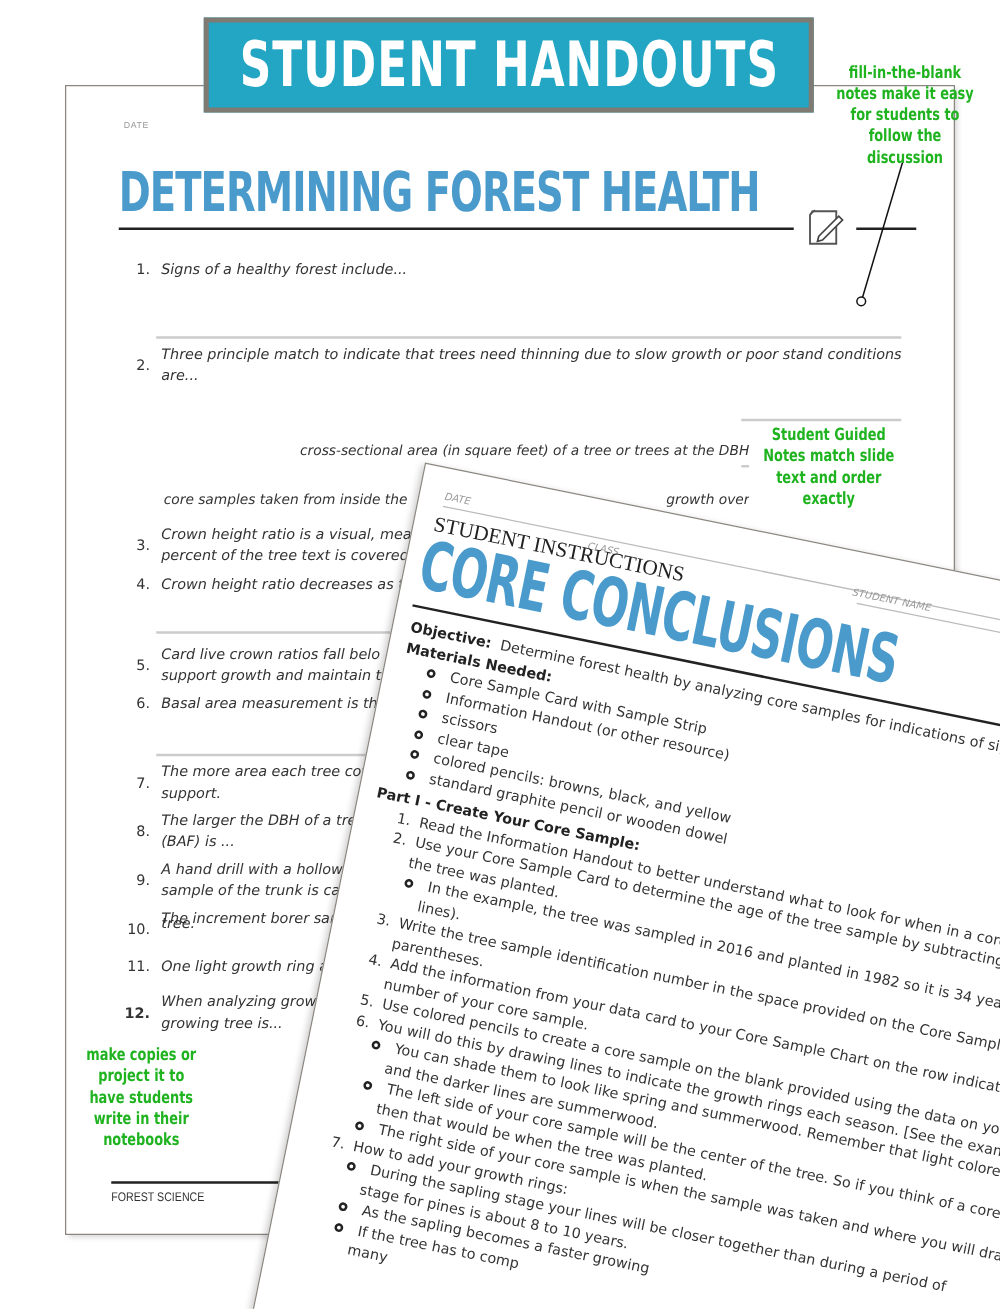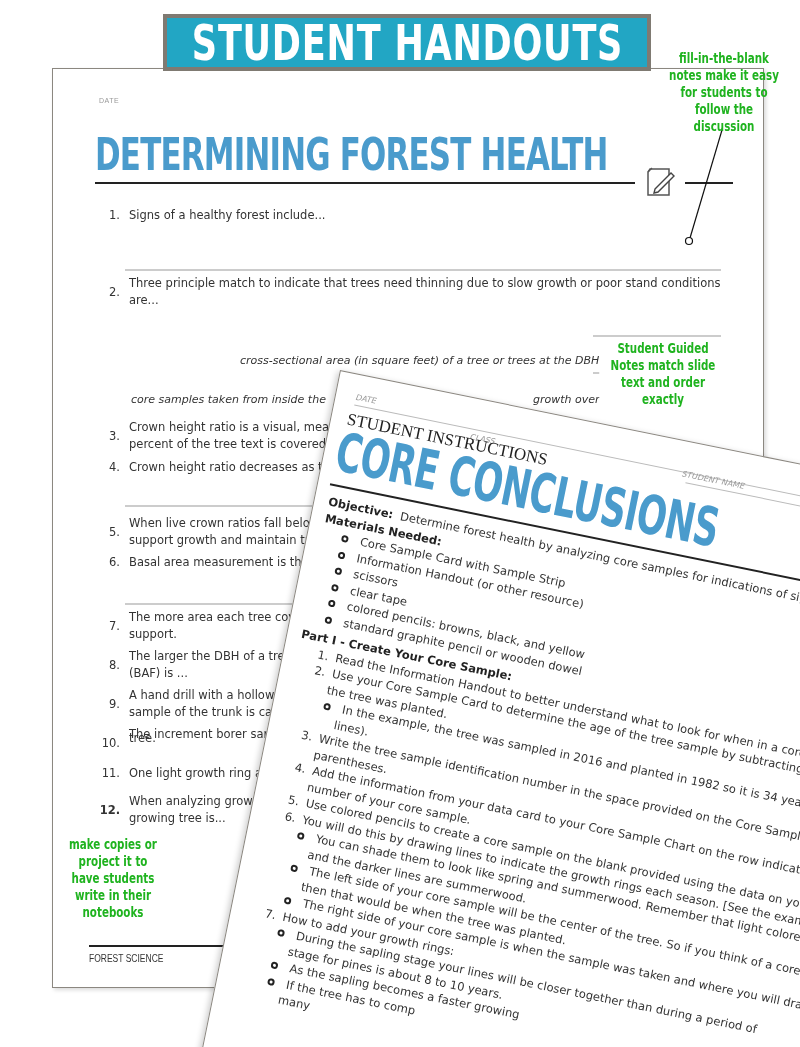--- a/index.html
+++ b/index.html
@@ -9,29 +9,29 @@
   .sheet-back { position:absolute; left:52px; top:68px; width:710px; height:918px; background:#fff; border:1.5px solid #8b8780; box-shadow:2px 2px 4px rgba(0,0,0,0.15); }
   .sb-date { position:absolute; left:46px; top:28px; font-size:7px; color:#999; letter-spacing:0.5px; font-family:"Liberation Sans Narrow","Liberation Sans",sans-serif; }
   .sb-subtitle { position:absolute; left:44px; top:46px; font-family:"Liberation Serif", serif; font-size:17px; color:#222; letter-spacing:0.2px; }
   .sb-title { position:absolute; left:42px; top:60px; font-family:"DejaVu Sans Condensed","DejaVu Sans",sans-serif; font-weight:bold; font-size:44px; color:#4a9bcc; letter-spacing:-1px; transform:scaleX(0.78); transform-origin:left top; white-space:nowrap; }
   .sb-rule { position:absolute; left:42px; top:113px; width:540px; height:2px; background:#222; }
   .sb-rule2 { position:absolute; left:632px; top:113px; width:48px; height:2px; background:#222; }
   .sb-icon { position:absolute; left:590px; top:96px; width:36px; height:36px; }
 
   .q { position:absolute; left:0; font-size:11.5px; color:#333; line-height:17px; }
   .q .num { position:absolute; width:30px; text-align:right; left:37px; }
-  .q .txt { position:absolute; left:76px; white-space:nowrap; }
+  .q .txt { position:absolute; left:76px; white-space:nowrap;font-style:italic; }
   .ital { position:absolute; font-style:italic; font-size:11px; color:#333; white-space:nowrap; }
   .hline { position:absolute; height:1.5px; background:#ccc; }
 
   .sb-footer-rule { position:absolute; left:36px; top:876px; width:200px; height:2px; background:#222; }
   .sb-footer { position:absolute; left:36px; top:884px; font-size:10px; color:#333; font-family:"Liberation Sans", sans-serif; transform:scaleX(0.85); transform-origin:left top; }
 
   
-  .banner { position:absolute; left:163px; top:14px; width:488px; height:57px; background:#22a6c4; border:4px solid #7f7a72; box-sizing:border-box; display:flex; align-items:center; justify-content:center; }
+  .banner { position:absolute; left:163px; top:14px; width:488px; height:76px; background:#22a6c4; border:4px solid #7f7a72; box-sizing:border-box; display:flex; align-items:center; justify-content:center; }
   .banner span { font-family:"DejaVu Sans Condensed","DejaVu Sans",sans-serif; font-weight:bold; color:#fff; font-size:50px; letter-spacing:1px; transform:scaleX(0.78); white-space:nowrap; }
 
   
   .note { position:absolute; color:#1fb31f; font-family:"DejaVu Sans Condensed","DejaVu Sans",sans-serif; font-weight:bold; font-size:13.5px; line-height:17px; text-align:center; transform:scaleX(0.85); }
   .note-bg { background:#fff; }
 
   
   .sheet-front { position:absolute; left:340px; top:370px; width:620px; height:760px; background:#fff; border:1.5px solid #8b8780; transform-origin:0 0; transform:rotate(11.5deg); box-shadow:-2px 2px 6px rgba(0,0,0,0.2); }
   .sf-date { position:absolute; left:20px; top:18px; font-size:8px; color:#999; font-style:italic; }
   .sf-rule-a { position:absolute; left:20px; top:30px; width:560px; height:1px; background:#bbb; }
@@ -88,21 +88,21 @@
   </div>
 
   <div class="q" style="top:390px;">
     <span class="num">4.</span>
     <span class="txt">Crown height ratio decreases as t</span>
   </div>
   <div class="hline" style="left:72px; top:436px; width:596px;"></div>
 
   <div class="q" style="top:446px;">
     <span class="num" style="top:9px;">5.</span>
-    <span class="txt">When live crown ratios fall belo</span>
+    <span class="txt">Card live crown ratios fall belo</span>
     <span class="txt" style="top:17px;">support growth and maintain tr</span>
   </div>
 
   <div class="q" style="top:485px;">
     <span class="num">6.</span>
     <span class="txt">Basal area measurement is the</span>
   </div>
   <div class="hline" style="left:72px; top:534px; width:596px;"></div>
 
   <div class="q" style="top:540px;">

